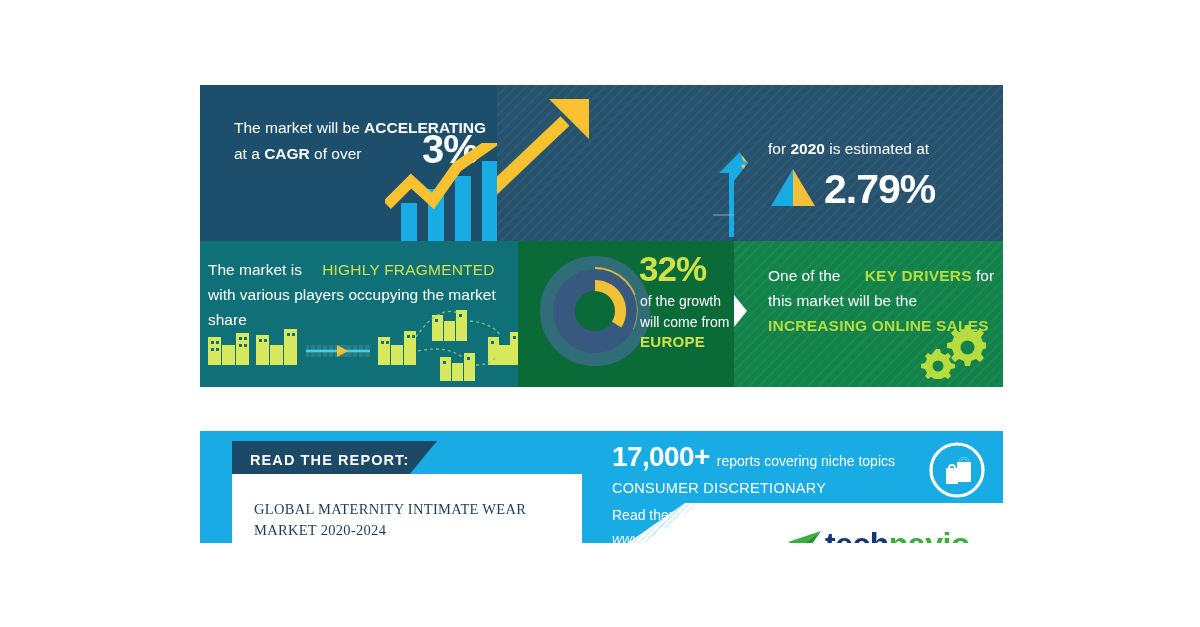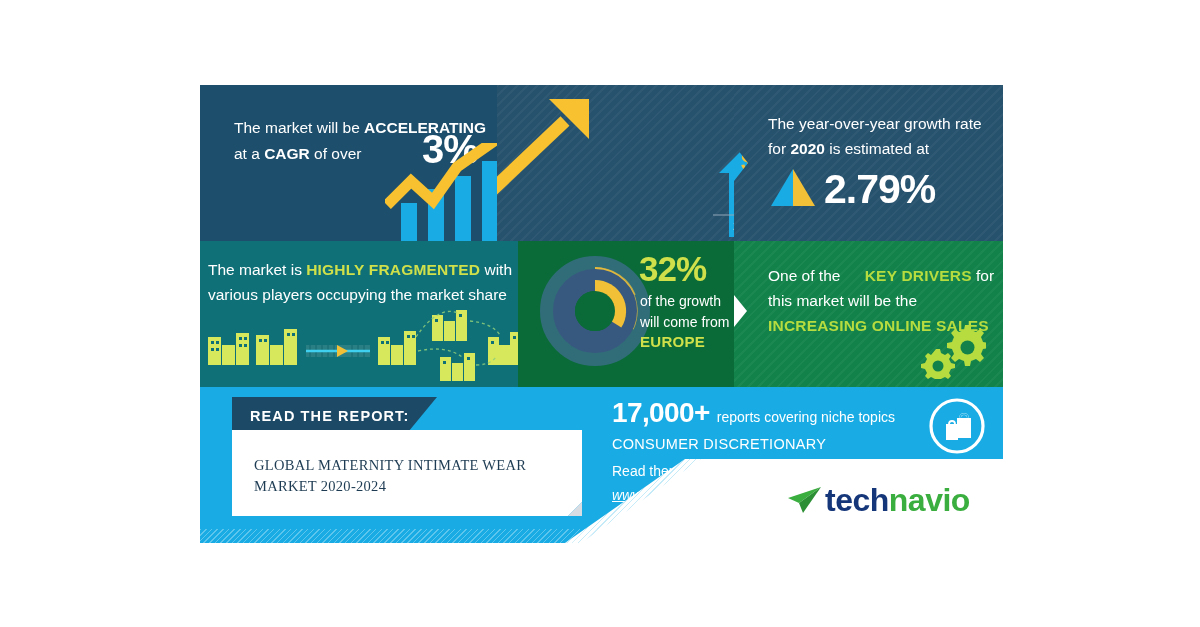--- a/index.html
+++ b/index.html
@@ -42,35 +42,35 @@
 
   
   .row2{position:relative;height:146px;}
   .p-frag{position:absolute;left:0;top:0;width:318px;height:146px;background:#107078;}
   .p-don{position:absolute;left:318px;top:0;width:216px;height:146px;background:#0b6b38;}
   .p-key{position:absolute;left:534px;top:0;width:269px;height:146px;background:#12824a;
          background-image:repeating-linear-gradient(135deg,rgba(255,255,255,.04) 0 2px,transparent 2px 7px);
          clip-path:polygon(0 0,100% 0,100% 100%,0 100%,0 86px,13px 70px,0 54px);}
 
   .frag-text{position:absolute;left:8px;top:16px;width:304px;color:#fff;font-size:15.5px;line-height:25px;}
-  .frag-text b{color:#cfe04a;font-weight:bold;letter-spacing:.2px;}
+  .frag-text b{color:#cfe04a;font-weight:normal;letter-spacing:.2px;margin-left:16px;}
   .frag-g{position:absolute;left:0;top:66px;width:318px;height:80px;}
 
   .donut{position:absolute;left:22px;top:15px;width:110px;height:110px;}
   .don-pct{position:absolute;left:121px;top:8px;color:#cfe04a;font-size:35px;font-weight:bold;letter-spacing:-1px;}
   .don-sub{position:absolute;left:122px;top:50px;width:100px;color:#fff;font-size:14px;line-height:21px;}
   .don-reg{position:absolute;left:122px;top:92px;color:#cfe04a;font-size:15px;font-weight:bold;letter-spacing:.3px;}
 
   .key-text{position:absolute;left:34px;top:22px;width:230px;color:#fff;font-size:15.5px;line-height:25px;}
   .key-text b{color:#b6dc3f;font-weight:bold;letter-spacing:.2px;padding-left:20px;}
   .key-hi{color:#b6dc3f;font-weight:bold;letter-spacing:.2px;}
   .gears{position:absolute;left:186px;top:82px;}
 
   
-  .row3{position:relative;height:156px;background:#19ace4;}
+  .row3{position:relative;height:156px;background:#19ace4;margin-top:44px;}
   .row3:after{content:"";position:absolute;left:0;bottom:0;width:100%;height:14px;
               background-image:repeating-linear-gradient(135deg,rgba(255,255,255,.30) 0 1px,transparent 1px 4px);}
   .tab{position:absolute;left:32px;top:10px;width:205px;height:40px;background:#1c4966;
        clip-path:polygon(0 0,205px 0,172px 40px,0 40px);}
   .tab span{position:absolute;left:18px;top:11px;color:#fff;font-size:14.5px;font-weight:bold;letter-spacing:1.1px;}
   .card{position:absolute;left:32px;top:43px;width:350px;height:86px;background:#fff;
         clip-path:polygon(0 0,350px 0,350px 72px,336px 86px,0 86px);}
   .card-nick{position:absolute;left:368px;top:115px;width:14px;height:14px;background:#d7dde2;
              clip-path:polygon(0 14px,14px 0,14px 14px);}
   .card span{position:absolute;left:22px;top:25px;width:310px;color:#1d3b52;
@@ -138,21 +138,21 @@
         <span>INCREMENTAL</span><br>
         <span>GROWTH</span><i class="incr-tri"></i>
       </div>
       <div class="incr-val">$ 347.31 mn</div>
       <div class="yr yr-a">2019</div>
       <div class="yr yr-b">2024</div>
     </div>
 
     <div class="p-yoy">
       <div class="yoy-text">
-        <span>The year-over-year growth rate</span><br>
+        <br>
         <span>for </span><b>2020</b><span> is estimated at</span>
       </div>
       <svg class="yoy-tri" width="44" height="37" viewBox="0 0 44 37">
         <path d="M22 0 L44 37 L22 37 Z" fill="#f2c037"></path>
         <path d="M22 0 L0 37 L22 37 Z" fill="#19ace4"></path>
       </svg>
       <div class="yoy-val">2.79%</div>
     </div>
   </div>
 

